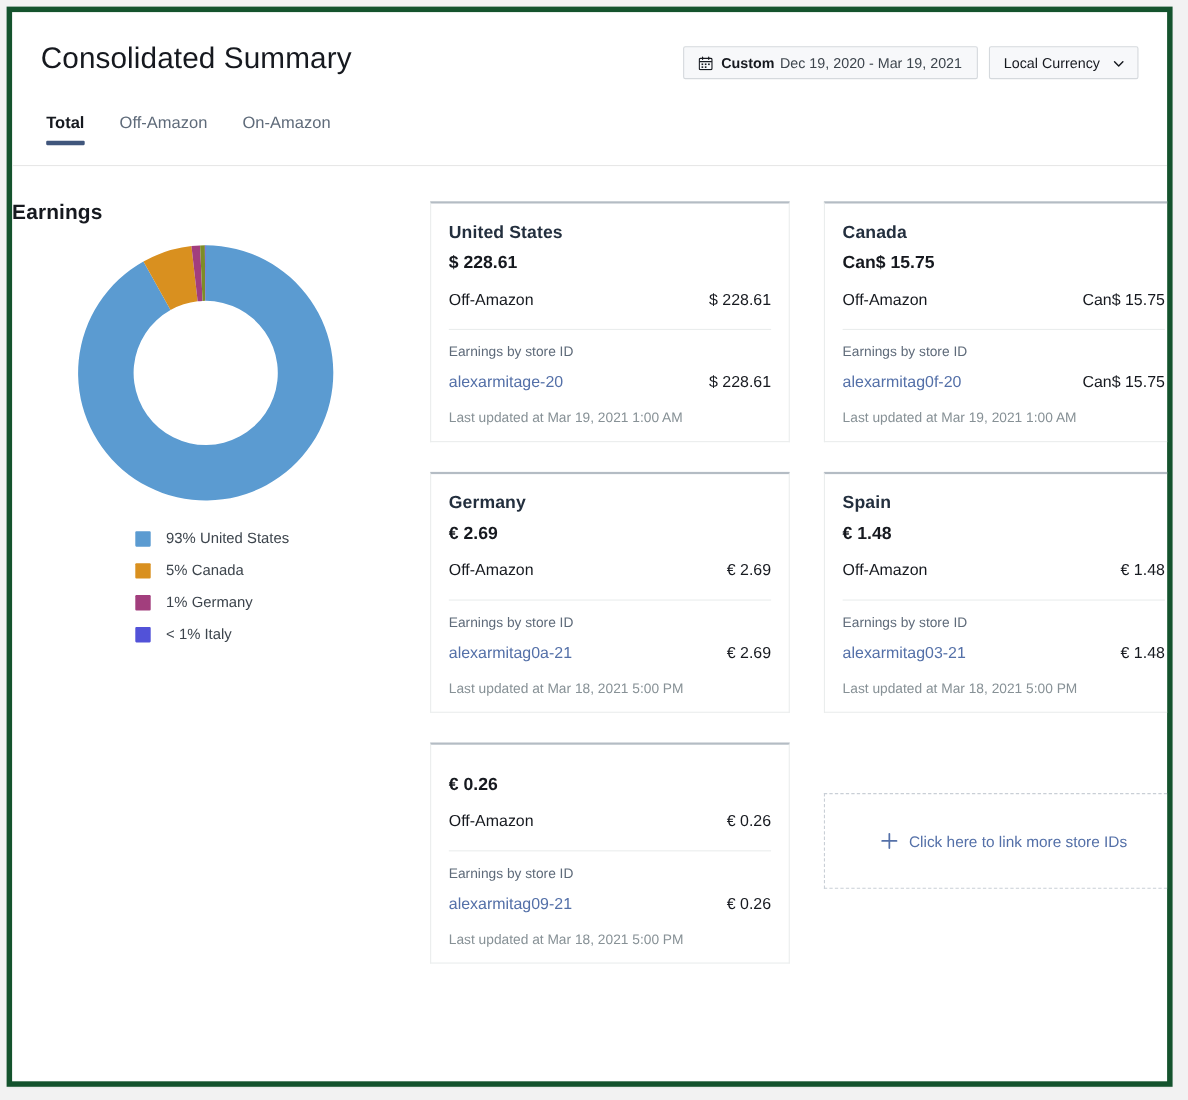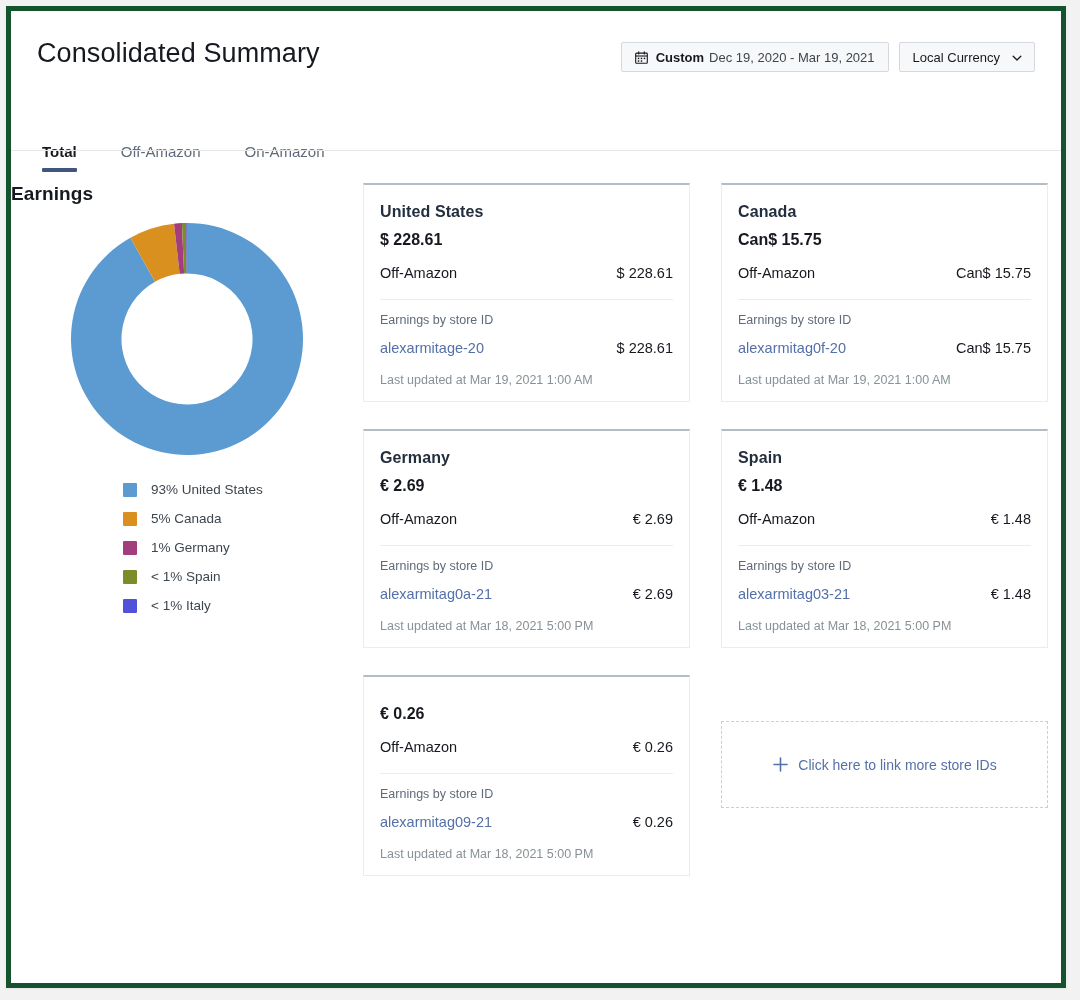--- a/index.html
+++ b/index.html
@@ -85,22 +85,21 @@
     flex: 0 0 auto;
   }
   .chev svg { display: block; }
 
   
   .tabs {
     position: absolute;
     left: 26px;
     top: 92px;
     display: flex;
-    gap: 16px;
-    margin-top: 40px;
+    gap: 4px;
   }
   .tab {
     position: relative;
     padding: 0 14px 12px 14px;
     font-size: 15px;
     color: #5f6b7a;
     cursor: pointer;
     white-space: nowrap;
   }
   .tab:first-child { padding-left: 5px; }
@@ -180,21 +179,21 @@
   }
   .legend-label {
     font-size: 13.5px;
     color: #3d454d;
     white-space: nowrap;
   }
 
   
   .cards {
     position: absolute;
-    left: 352px;
+    left: 380px;
     top: 32px;
     width: 690px;
   }
   .card-row {
     display: flex;
     gap: 31px;
     margin-bottom: 27px;
   }
   .card {
     width: 327px;
@@ -352,24 +351,20 @@
           </div>
           <div class="legend-row">
             <span class="legend-swatch" style="background: rgb(217, 144, 31);"></span>
             <span class="legend-label">5% Canada</span>
           </div>
           <div class="legend-row">
             <span class="legend-swatch" style="background: rgb(162, 62, 125);"></span>
             <span class="legend-label">1% Germany</span>
           </div>
           <div class="legend-row">
-            <span class="legend-swatch" style="background: rgb(125, 140, 40);"></span>
-            <span class="legend-label">&lt; 1% Spain</span>
-          </div>
-          <div class="legend-row">
             <span class="legend-swatch" style="background: rgb(82, 82, 216);"></span>
             <span class="legend-label">&lt; 1% Italy</span>
           </div>
         </div>
     </div>
 
     <div class="cards">
 
       <div class="card-row">
         <div class="card">

